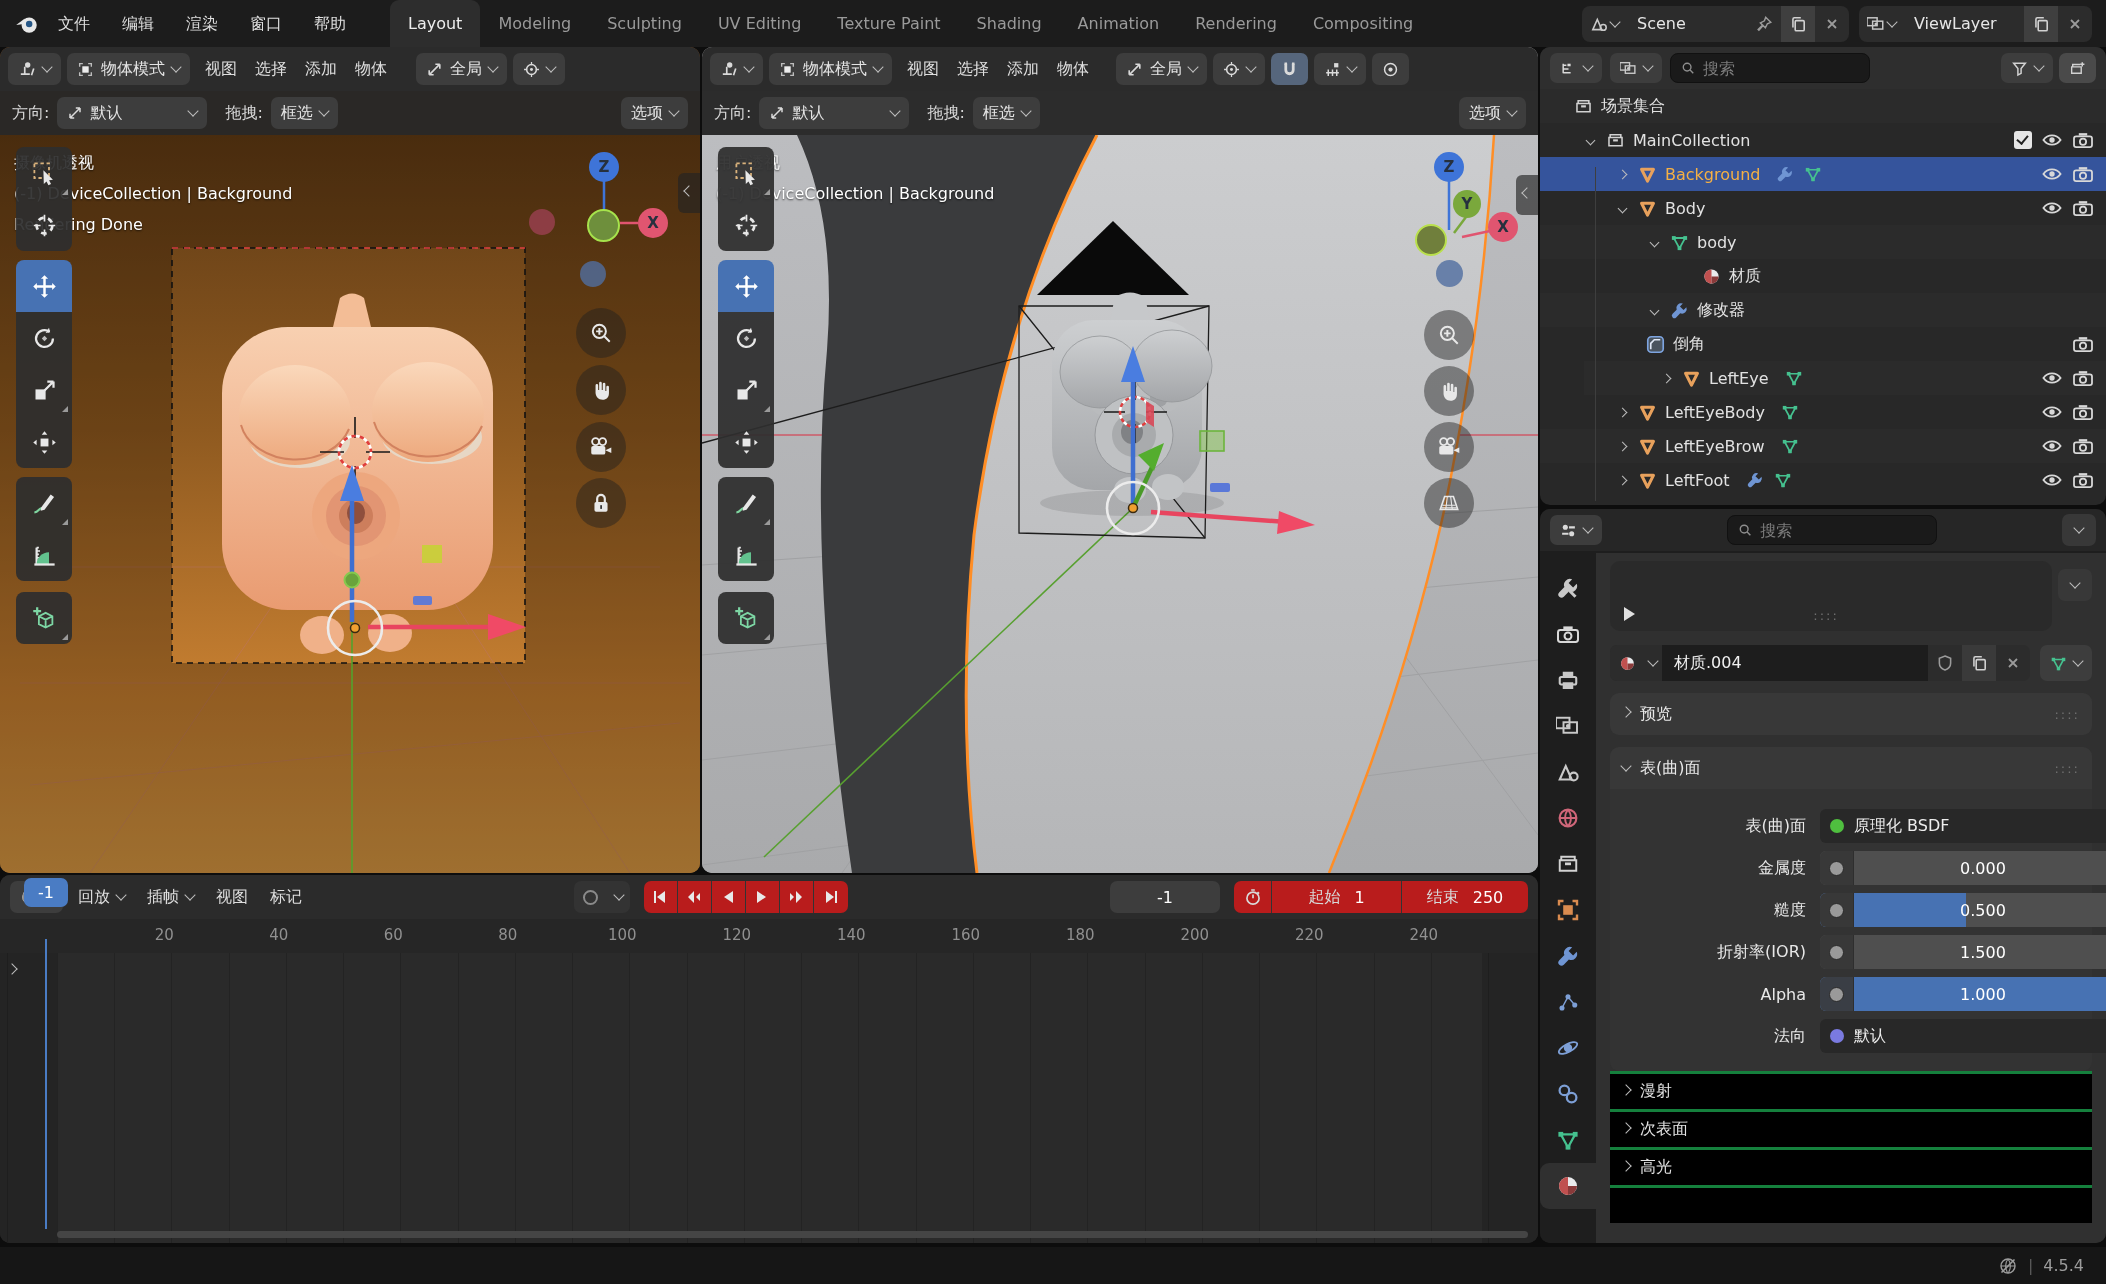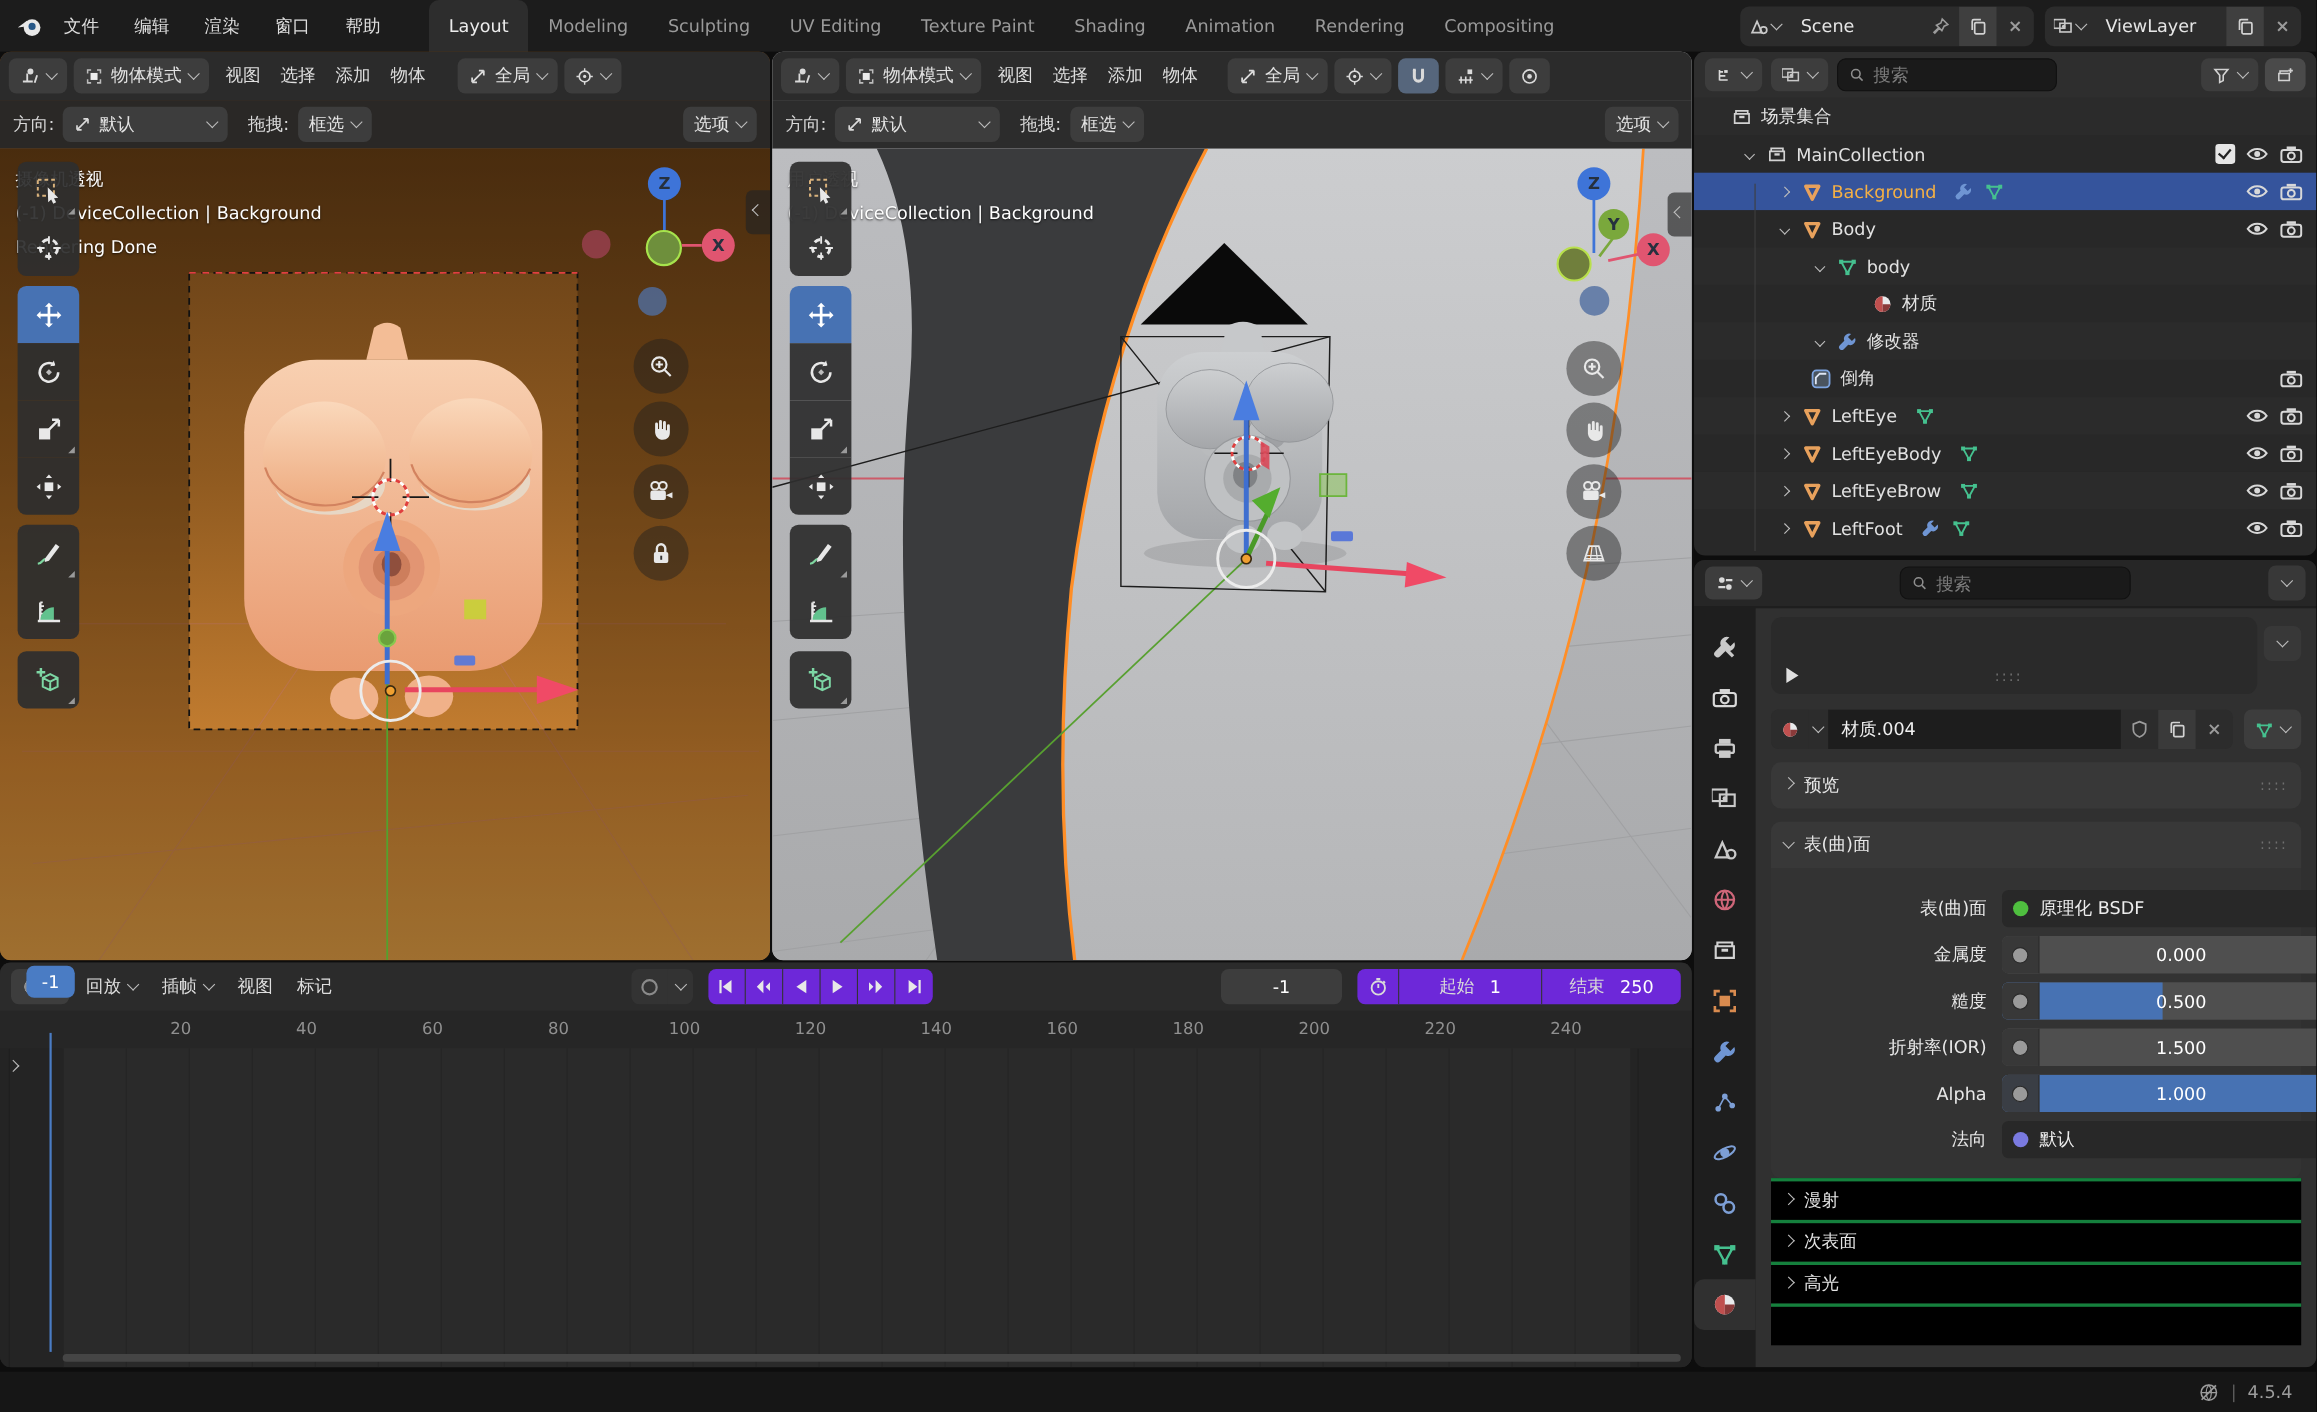--- a/index.html
+++ b/index.html
@@ -86,21 +86,21 @@
   .subpan{height:38px;display:flex;align-items:center;gap:10px;padding:0 12px;color:#e3e3e3;border-top:3px solid #15803d;background:#000000}
   .dbrow{display:flex;align-items:center;margin-top:14px;gap:10px}
   .dbgroup{display:flex;align-items:center;background:#2c2c2c;border-radius:7px;overflow:hidden;height:36px}
   .dbname{background:#1d1d1d;height:36px;display:flex;align-items:center;padding:0 12px;width:238px;color:#f0f0f0}
   .dbsq{width:34px;height:36px;display:flex;align-items:center;justify-content:center}
   .crumbbox{height:70px;background:#2a2a2a;border-radius:10px;position:relative;margin-right:40px}
   .sqbtn{width:34px;height:32px;background:#383838;border-radius:7px;display:flex;align-items:center;justify-content:center}
   
   #timeline{left:0;top:875px;width:1538px;height:368px;background:#2b2b2b}
   #tl-head{height:44px;background:#2b2b2b;display:flex;align-items:center;gap:6px;padding:0 10px}
-  .pbgrp{display:flex;background:#6d28d9;border-radius:7px;overflow:hidden;height:32px}
+  .pbgrp{display:flex;background:#b91c1c;border-radius:7px;overflow:hidden;height:32px}
   .pbtn{width:34px;display:flex;align-items:center;justify-content:center;border-right:1px solid #333}
   .pbtn:last-child{border-right:none}
   #ruler{position:absolute;left:0;top:44px;right:0;height:34px;background:#262626;color:#909090;font-size:15px}
   #ticks{position:absolute;left:107px;top:0;display:flex}
   #ticks span{display:inline-block;width:114.5px;text-align:center;line-height:32px}
   #tracks{position:absolute;left:0;top:78px;right:0;bottom:0;background:#2a2a2a;background-image:repeating-linear-gradient(90deg,#232323 0 1px,transparent 1px 57.25px);background-position:57px 0}
   .rngdim{position:absolute;top:0;bottom:0;background:rgba(0,0,0,.14)}
   #playhead{position:absolute;left:45px;top:64px;bottom:14px;width:2px;background:#4a7cc4;z-index:3}
   #phbadge{position:absolute;left:24px;top:3px;width:44px;height:29px;background:#4a7cc4;border-radius:7px;color:#fff;text-align:center;line-height:29px;z-index:4}
   #tl-scroll{position:absolute;left:57px;right:10px;bottom:5px;height:7px;background:#454545;border-radius:4px}
@@ -1092,21 +1092,21 @@
     <span class="olabel">倒角</span>
 
     <span class="oright">
 
       <svg viewBox="0 0 18 15">
               <use href="#i-cam"></use>
             </svg>
     </span>
   </div>
 
-  <div class="orow" style="padding-left: 72px;">
+  <div class="orow" style="padding-left: 72px; margin-left: 44px;">
     <span class="chev right">
             <span class="c"></span>
           </span>
     <svg class="oicon" viewBox="0 0 16 16">
             <use href="#i-meshobj"></use>
           </svg>
     <span class="olabel">LeftEye</span>
     <svg class="obadge" viewBox="0 0 16 16">
             <use href="#i-meshdata"></use>
           </svg>

